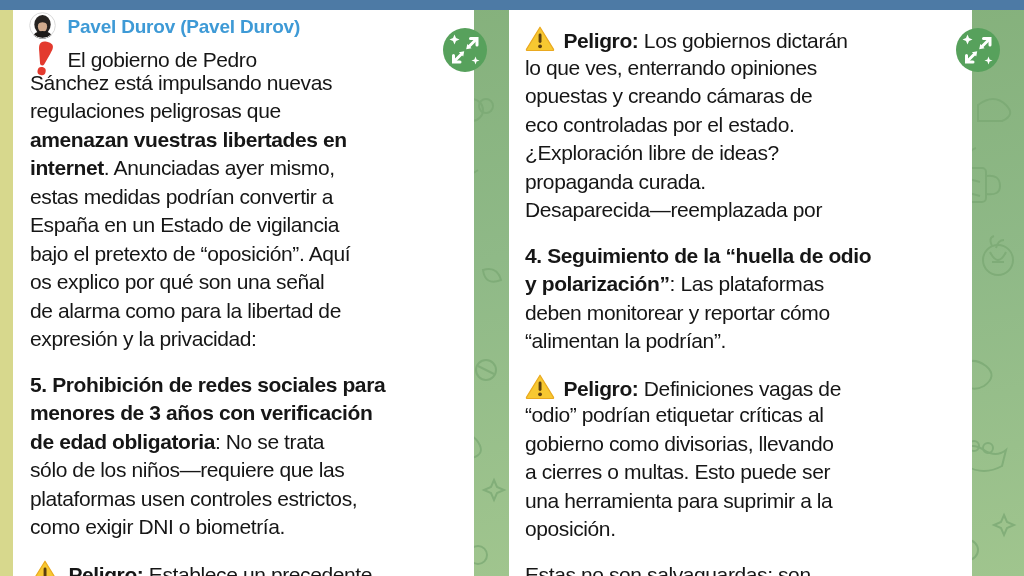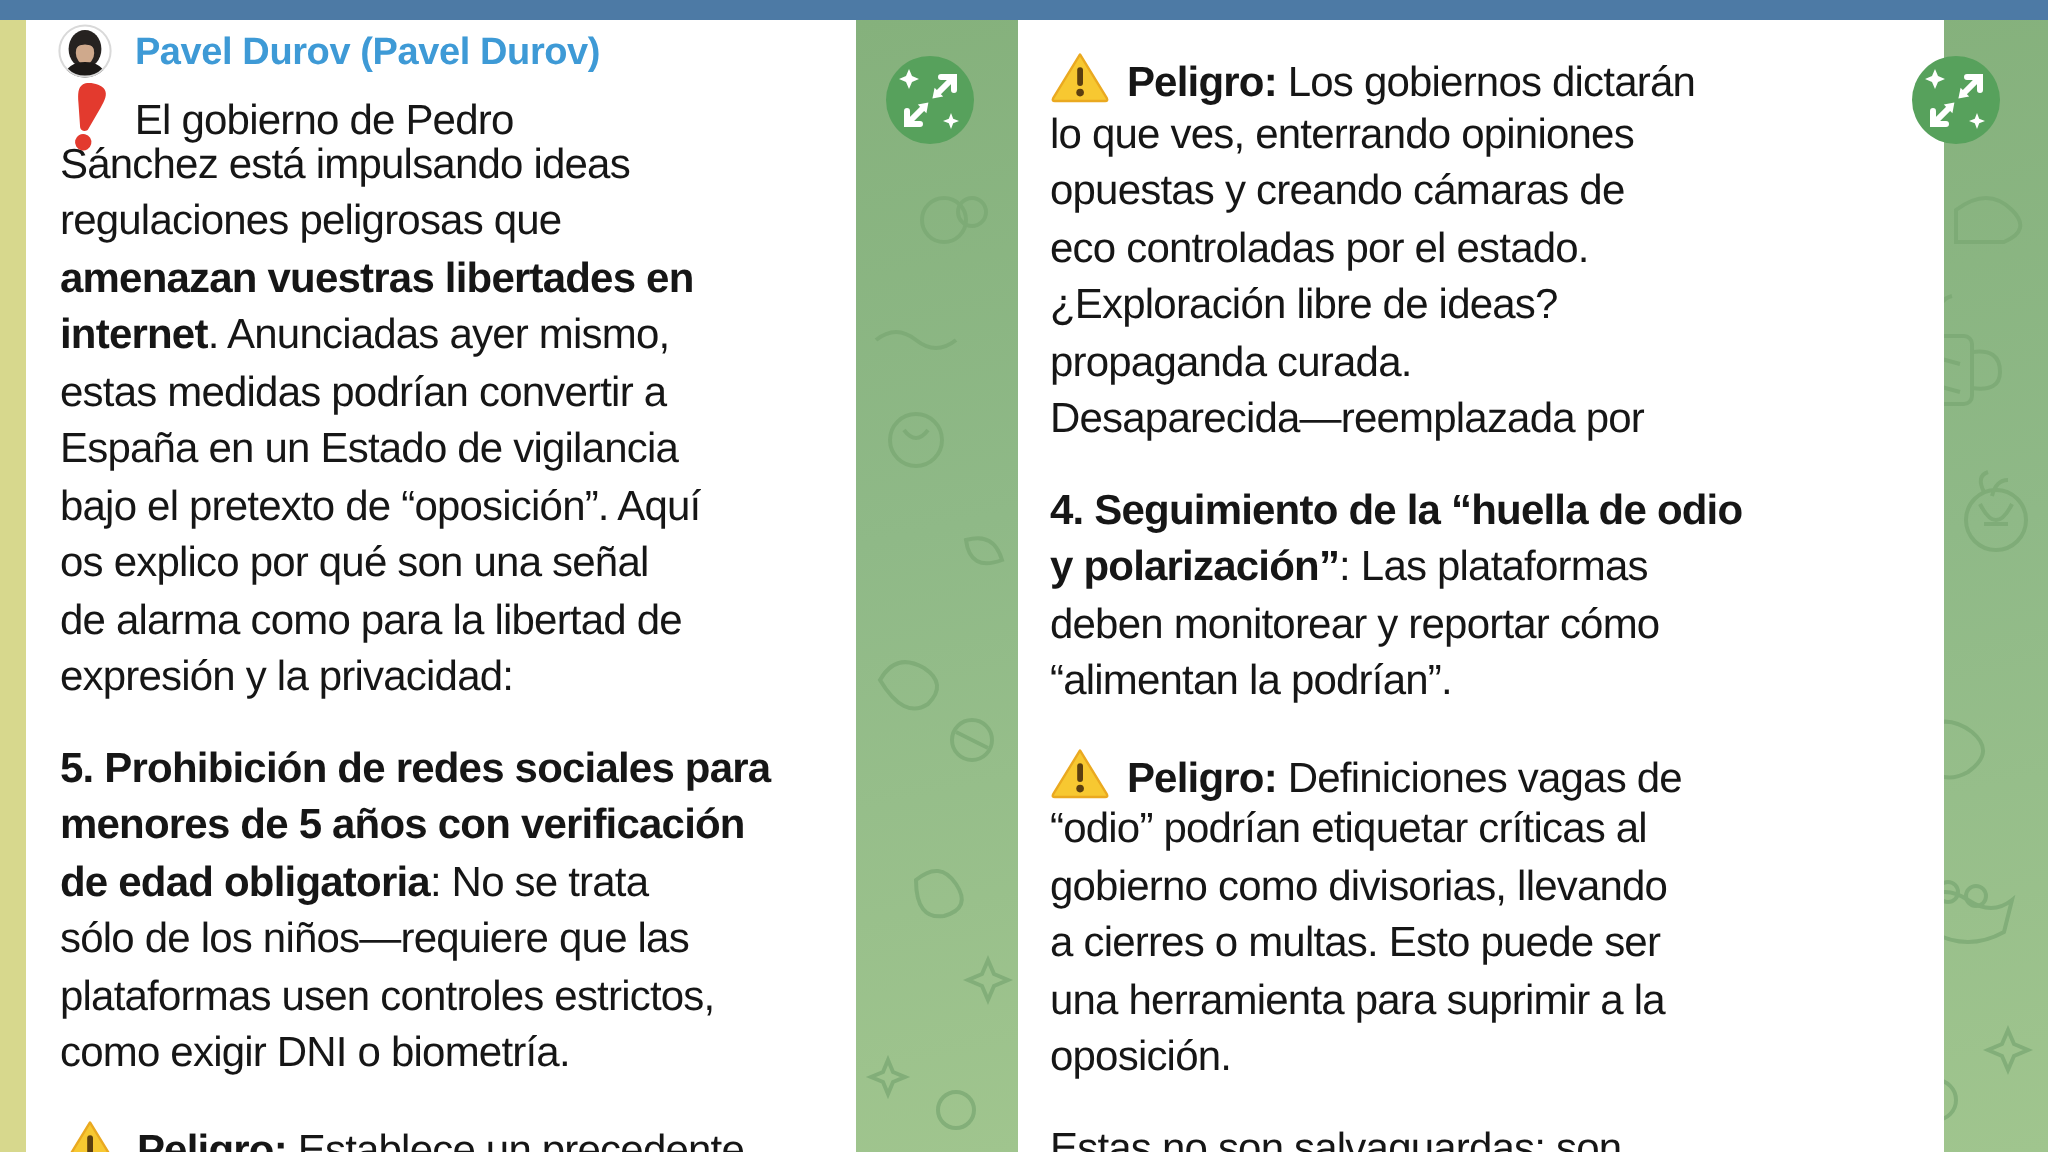--- a/index.html
+++ b/index.html
@@ -8,21 +8,21 @@
   .topbar{position:absolute;left:0;top:0;width:1024px;height:10px;background:var(--topbar,#4d7aa5);z-index:9;}
   .edge-strip{position:absolute;top:10px;bottom:0;background:var(--strip,#d7d88d);z-index:2;}
   .strip-left{left:0;width:13px;}
   .strip-mid{left:514px;width:13px;}
   .green-zone{position:absolute;top:10px;bottom:0;z-index:1;
     background:linear-gradient(168deg,#85b17c 0%,var(--bg-green,#8fb987) 45%,#a0c58e 100%);}
   .green-left{left:428px;width:86px;}
   .green-right{left:938px;width:86px;}
   .doodles{position:absolute;left:0;top:0;opacity:.75;}
   .bubble{position:absolute;top:10px;bottom:0;background:var(--bubble,#fff);overflow:hidden;z-index:3;}
-  .bubble-left{left:13px;width:415px;}
+  .bubble-left{left:13px;width:415px;padding-left:46px;}
   .bubble-right{left:509px;width:463px;}
   .msg-header{position:absolute;left:16px;top:2px;height:28px;white-space:nowrap;z-index:2;}
   .avatar{display:inline-block;width:27px;height:27px;vertical-align:middle;cursor:pointer;}
   .sender{display:inline-block;vertical-align:middle;margin-left:7px;margin-top:2px;
     font-size:19px;font-weight:700;color:var(--name-blue,#3e9ad6);letter-spacing:-0.2px;cursor:pointer;}
   .msg-body{position:absolute;left:17px;right:2px;color:var(--text,#161616);}
   .body-left{top:30px;}
   .body-right{top:15px;left:16px;}
   .msg-line{height:28.5px;line-height:28.5px;font-size:21px;letter-spacing:-0.4px;white-space:nowrap;}
   .blank-line{height:17px;}
@@ -100,33 +100,33 @@
           <circle cx="13.5" cy="13.5" r="12.8" fill="none" stroke="#d9d9d9" stroke-width="1"></circle>
         </svg>
       </span>
       <span class="sender">Pavel Durov (Pavel Durov)</span>
     </div>
     <div class="msg-body body-left">
         <div class="msg-line"><span class="emoji"><svg width="27" height="36" viewBox="0 0 27 36" style="transform:rotate(13deg);vertical-align:-9px;margin-right:5px">
               <path d="M8 3 C10 0.8 17 0.8 19 3 C21.2 5.2 20.4 8.4 19.2 12.4 L15.6 24.2 C15 26.1 12 26.1 11.4 24.2 L7.8 12.4 C6.6 8.4 5.8 5.2 8 3 Z" fill="#e33a2e"></path>
               <circle cx="14.6" cy="31.2" r="4.1" fill="#e33a2e"></circle>
             </svg></span><span> El gobierno de Pedro</span></div>
-        <div class="msg-line"><span>Sánchez está impulsando ideas</span></div>
+        <div class="msg-line"><span>Sánchez está impulsando nuevas</span></div>
         <div class="msg-line"><span>regulaciones peligrosas que</span></div>
         <div class="msg-line"><span class="seg-bold">amenazan vuestras libertades en</span></div>
         <div class="msg-line"><span class="seg-bold">internet</span><span>. Anunciadas ayer mismo,</span></div>
         <div class="msg-line"><span>estas medidas podrían convertir a</span></div>
         <div class="msg-line"><span>España en un Estado de vigilancia</span></div>
         <div class="msg-line"><span>bajo el pretexto de “oposición”. Aquí</span></div>
         <div class="msg-line"><span>os explico por qué son una señal</span></div>
         <div class="msg-line"><span>de alarma como para la libertad de</span></div>
         <div class="msg-line"><span>expresión y la privacidad:</span></div>
         <div class="blank-line"></div>
         <div class="msg-line"><span class="seg-bold">5. Prohibición de redes sociales para</span></div>
-        <div class="msg-line"><span class="seg-bold">menores de 5 años con verificación</span></div>
+        <div class="msg-line"><span class="seg-bold">menores de 3 años con verificación</span></div>
         <div class="msg-line"><span class="seg-bold">de edad obligatoria</span><span>: No se trata</span></div>
         <div class="msg-line"><span>sólo de los niños—requiere que las</span></div>
         <div class="msg-line"><span>plataformas usen controles estrictos,</span></div>
         <div class="msg-line"><span>como exigir DNI o biometría.</span></div>
         <div class="blank-line"></div>
         <div class="msg-line"><span class="emoji"><svg width="30" height="27" viewBox="0 0 30 27" style="vertical-align:-4px;margin-right:3px">
               <path d="M15 2.2 L28.4 24.1 Q29.1 25.5 27.6 25.5 H2.4 Q0.9 25.5 1.6 24.1 Z" fill="#f7c831" stroke="#eaa920" stroke-width="1.2" stroke-linejoin="round"></path>
               <rect x="13.6" y="8.6" width="2.9" height="9.4" rx="1.45" fill="#5a3e10"></rect>
               <circle cx="15.05" cy="21.3" r="1.9" fill="#5a3e10"></circle>
             </svg></span><span> </span><span class="seg-bold">Peligro:</span><span> Establece un precedente</span></div>

